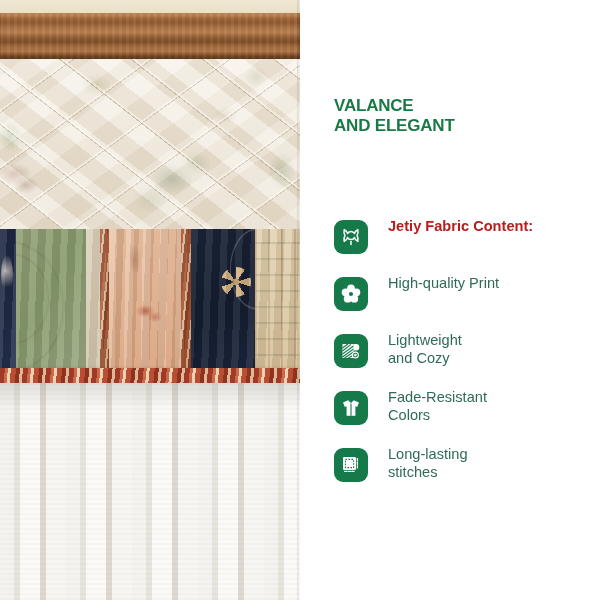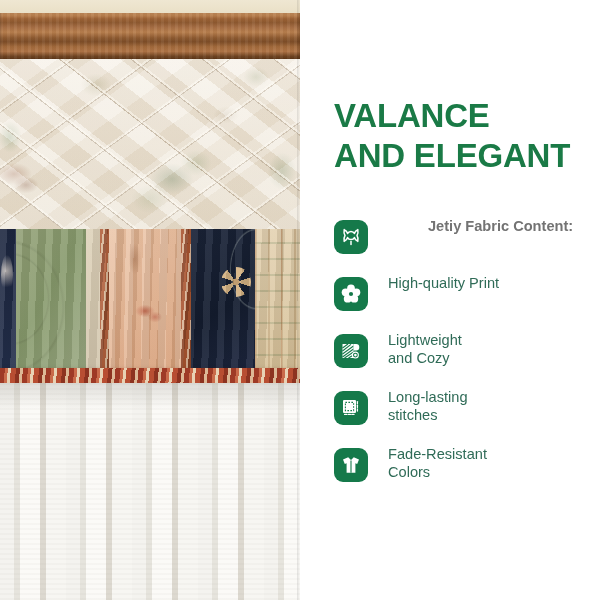--- a/index.html
+++ b/index.html
@@ -117,31 +117,31 @@
     background:
       repeating-linear-gradient(0deg, rgba(150,145,135,.05) 0 2px, rgba(255,255,255,0) 2px 5px),
       linear-gradient(180deg, rgba(120,115,105,.20), rgba(255,255,255,0) 12%);}
   .photo-edge{position:absolute;left:297px;top:0;width:3px;height:600px;
     background:linear-gradient(90deg,rgba(0,0,0,.10),rgba(255,255,255,0));}
 
   
   .panel{position:absolute;left:300px;top:0;width:300px;height:600px;background:#fff;}
 
   .headline{position:absolute;left:34px;top:96px;width:252px;
-    color:#1a7a46;font-weight:bold;font-size:33px;line-height:1.20;
+    color:#1a7a46;font-weight:bold;font-size:17px;line-height:1.20;
     letter-spacing:-0.2px;}
   .headline div{white-space:nowrap;}
 
   .features{position:absolute;left:34px;top:215px;width:252px;}
   .feature{position:relative;min-height:57px;}
   .badge{position:absolute;left:0;top:5px;width:34px;height:34px;border-radius:9px;
     background:#15794a;display:flex;align-items:center;justify-content:center;}
   .badge svg{display:block;}
   .ftext{margin-left:54px;padding-top:2px;color:#2f6b57;font-size:14.6px;line-height:1.24;}
-  .ftext .lbl{font-weight:bold;color:#737373;margin-left:40px;}
+  .ftext .lbl{font-weight:bold;color:#b91c1c;}
   .ftext .sub{display:block;}
 </style>
 </head>
 <body>
 
 <div id="page">
 
   <div class="photo">
     <div class="wall"></div>
     <div class="cornice"></div>
@@ -226,46 +226,46 @@
         </span>
         <div class="ftext">
           <span>Lightweight</span>
           <span class="sub">and Cozy</span>
         </div>
       </div>
 
       <div class="feature">
         <span class="badge">
           <svg width="22" height="22" viewBox="0 0 22 22">
+            <path d="M8.2 3.2 L11 6 L13.8 3.2 L19 5.6 L17.2 10 L15.4 9.2 V18.8 H6.6 V9.2 L4.8 10 L3 5.6 Z" fill="#ffffff"></path>
+            <path d="M11 6.6 V18.8" stroke="#15794a" stroke-width="1.1"></path>
+          </svg>
+        </span>
+        <div class="ftext">
+          <span>Fade-Resistant</span>
+          <span class="sub">Colors</span>
+        </div>
+      </div>
+
+      <div class="feature">
+        <span class="badge">
+          <svg width="22" height="22" viewBox="0 0 22 22">
             <rect x="3" y="3" width="13" height="13" rx="1" fill="#ffffff"></rect>
             <rect x="5.4" y="5.4" width="8.2" height="8.2" fill="none" stroke="#15794a" stroke-width="1.1" stroke-dasharray="1.6 1.4"></rect>
             <g stroke="#ffffff" stroke-width="1.3" stroke-linecap="round">
               <path d="M17.4 4.6v2.2"></path>
                 <path d="M17.4 8.2v2.2"></path>
                 <path d="M17.4 11.8v2.2"></path>
               <path d="M4.6 17.4h2.2"></path>
                 <path d="M8.2 17.4h2.2"></path>
                 <path d="M11.8 17.4h2.2"></path>
             </g>
           </svg>
         </span>
         <div class="ftext">
           <span>Long-lasting</span>
           <span class="sub">stitches</span>
         </div>
       </div>
 
-      <div class="feature">
-        <span class="badge">
-          <svg width="22" height="22" viewBox="0 0 22 22">
-            <path d="M8.2 3.2 L11 6 L13.8 3.2 L19 5.6 L17.2 10 L15.4 9.2 V18.8 H6.6 V9.2 L4.8 10 L3 5.6 Z" fill="#ffffff"></path>
-            <path d="M11 6.6 V18.8" stroke="#15794a" stroke-width="1.1"></path>
-          </svg>
-        </span>
-        <div class="ftext">
-          <span>Fade-Resistant</span>
-          <span class="sub">Colors</span>
-        </div>
-      </div>
-
     </div>
   </div>
 </div>
 
 </body></html>

